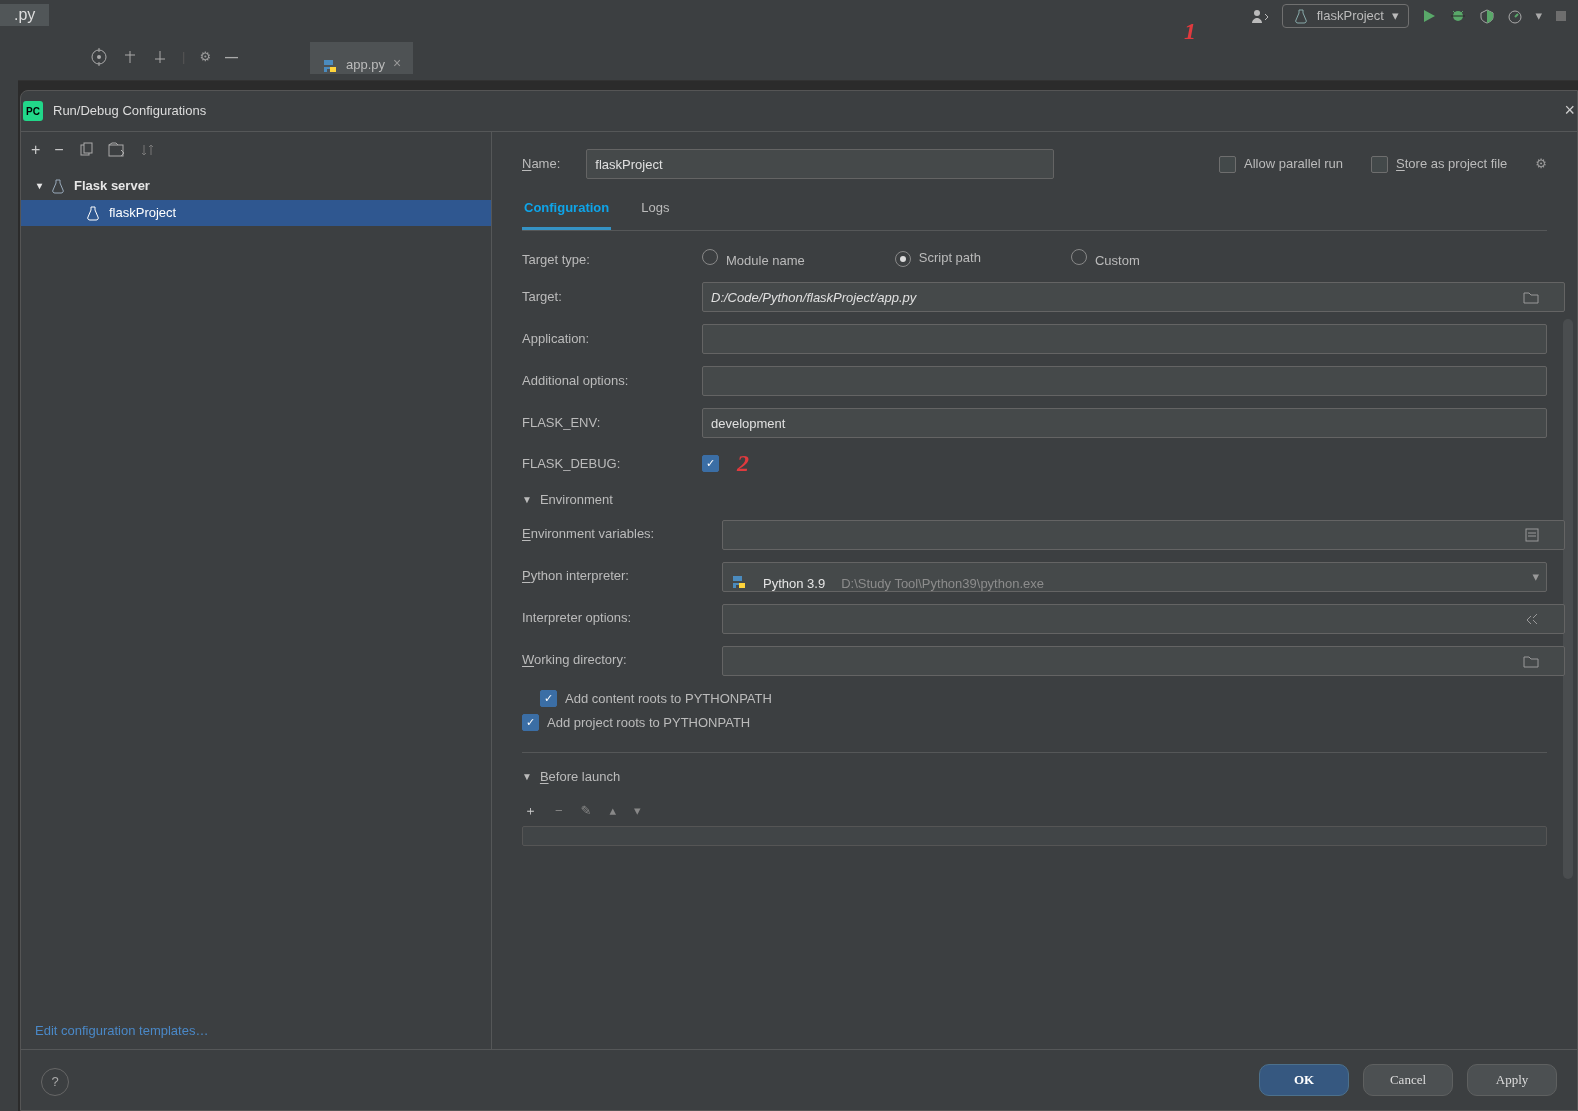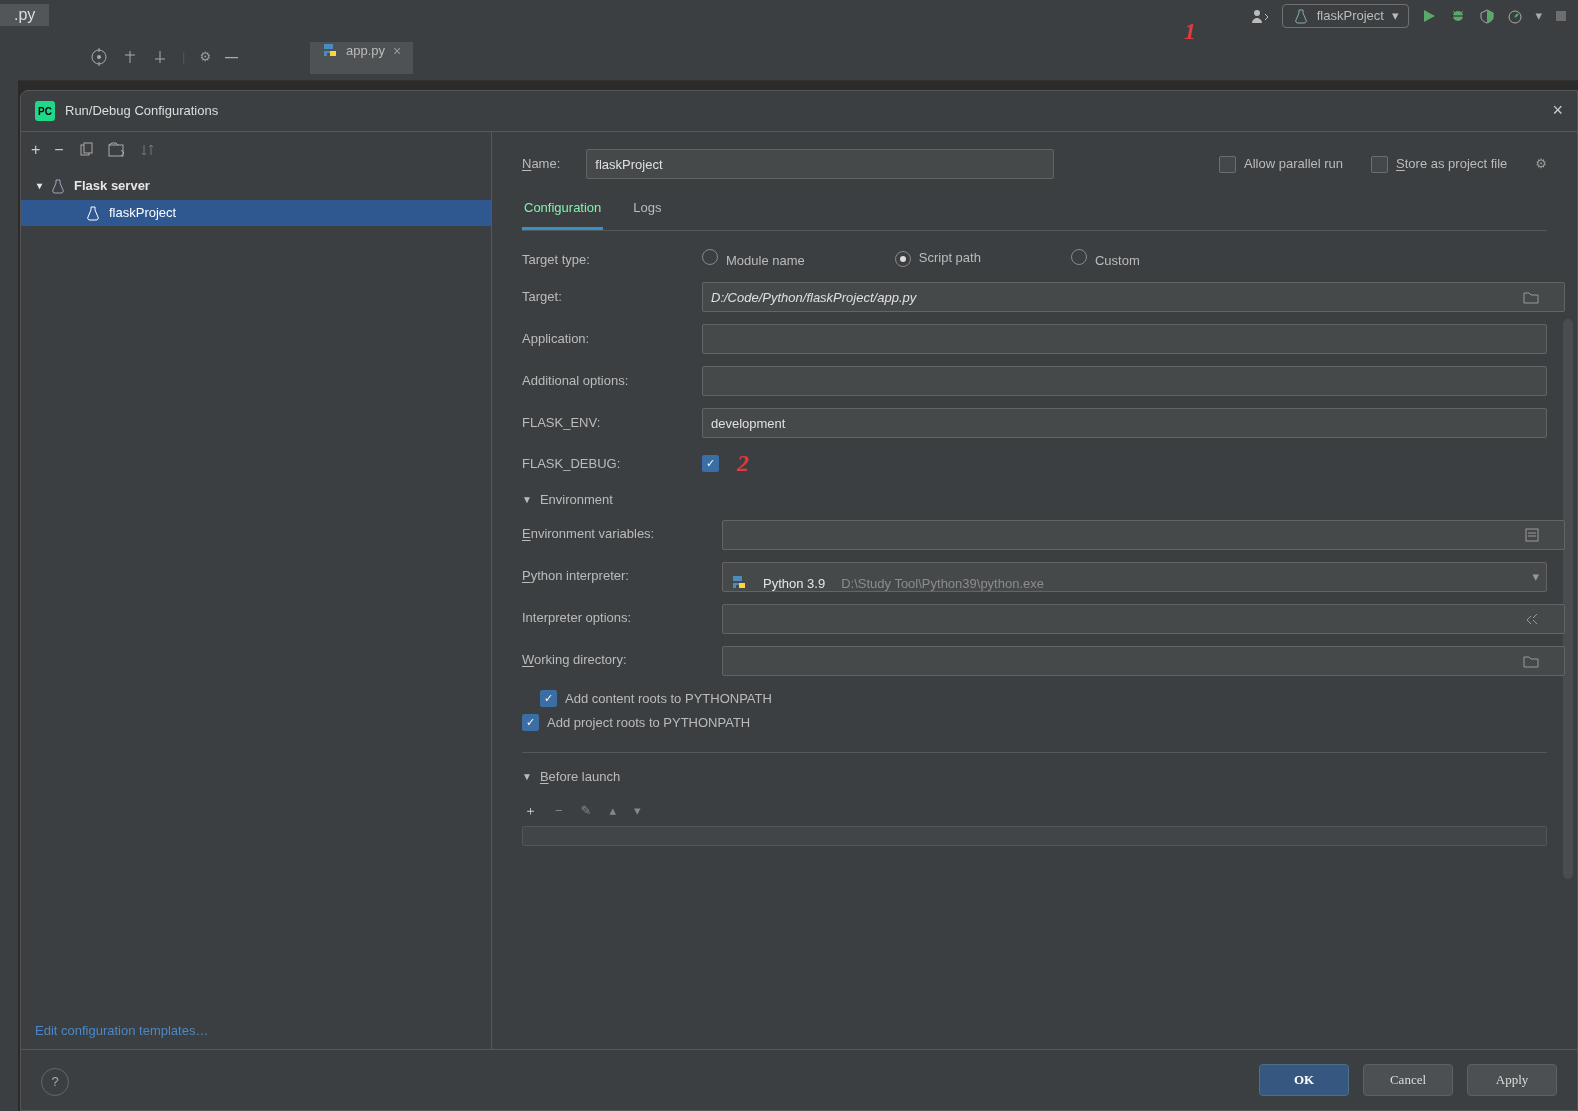--- a/index.html
+++ b/index.html
@@ -14,29 +14,29 @@
   .u{text-decoration:underline;text-decoration-color:var(--text);text-underline-offset:2px}
 
   
   .top{position:absolute;left:0;top:0;right:0;height:80px;background:var(--bg0);border-bottom:1px solid #323232}
   .top-tabs{position:absolute;left:0;top:0;right:0;height:30px;display:flex;align-items:center;}
   .top-tabs .filetab{padding:0 14px;color:#ddd;font-size:16px;background:#515658}
   .top-right{position:absolute;right:10px;top:4px;display:flex;align-items:center;gap:12px}
   .runsel{display:flex;align-items:center;gap:8px;border:1px solid #707070;border-radius:4px;padding:2px 10px;background:var(--bg0)}
   .iconbtn{display:inline-flex;align-items:center;justify-content:center}
   .top-toolbar{position:absolute;left:90px;top:48px;display:flex;align-items:center;gap:14px}
-  .ed-tab{position:absolute;left:310px;top:42px;height:32px;background:#4e5254;display:flex;align-items:flex-start;gap:8px;padding:0 12px}
+  .ed-tab{position:absolute;left:310px;top:42px;height:32px;background:#4e5254;display:flex;align-items:flex-end;gap:8px;padding:0 12px}
   .ed-tab .close{color:#999;font-size:14px}
   .sidecol{position:absolute;left:0;top:80px;width:18px;bottom:0;background:var(--bg0);color:#aaa;writing-mode:vertical-rl}
   .ann1{position:absolute;left:1184px;top:18px;color:var(--red);font:italic 700 24px Georgia,serif}
   .ann2{position:absolute;left:750px;top:528px;color:var(--red);font:italic 700 24px Georgia,serif}
 
   
   .dialog{position:absolute;left:20px;top:90px;right:0;bottom:0;background:var(--bg0);border:1px solid #555;border-radius:8px 0 0 0;overflow:hidden;z-index:10}
-  .d-title{height:40px;display:flex;align-items:center;padding:0 14px;gap:10px;border-bottom:1px solid var(--border)}
+  .d-title{height:40px;display:flex;align-items:center;padding:0 2px;gap:10px;border-bottom:1px solid var(--border)}
   .d-title .spacer{flex:1}
   .d-body{display:flex;position:absolute;left:0;right:0;top:40px;bottom:60px}
   .d-left{width:470px;border-right:1px solid var(--border);display:flex;flex-direction:column}
   .d-left-tools{display:flex;align-items:center;gap:14px;padding:8px 10px}
   .tree{flex:1;overflow:auto;padding-top:4px}
   .tree .row{display:flex;align-items:center;gap:8px;padding:4px 10px;font-size:13px}
   .tree .row.l1{padding-left:16px;font-weight:700;color:#e6e6e6}
   .tree .row.sel{background:var(--sel);color:#fff;padding-left:64px;font-weight:400}
   .tree .row.sel .flask{filter:brightness(1.4)}
   .tmpl-link{padding:10px 14px;color:var(--accent)}
@@ -48,29 +48,29 @@
     height:28px;padding:0 8px;border-radius:2px;font:13px "Segoe UI",Arial}
   .txt.ro{display:flex;align-items:flex-end;gap:16px}
   .chk{width:15px;height:15px;border:1px solid #6e6e6e;border-radius:2px;margin-right:8px;display:inline-flex;align-items:center;justify-content:center;background:#43494a}
   .chk.on{background:#3b6ea5;border-color:#3b6ea5;color:#fff}
   .chk.on::after{content:"✓";font-size:11px;line-height:1}
   .name-row{display:flex;align-items:center;gap:26px;}
   .name-row input{width:450px;flex:none}
   .name-right{display:flex;align-items:flex-start;gap:28px;margin-left:auto}
   .tabs{display:flex;gap:28px;border-bottom:1px solid var(--border);margin:12px 0 18px}
   .tabs .tab{padding:8px 2px 10px;color:var(--text);cursor:pointer}
-  .tabs .tab.act{color:#86efac;border-bottom:3px solid var(--accent-bright);font-weight:400}
+  .tabs .tab.act{color:#0ea5e9;border-bottom:3px solid var(--accent-bright);font-weight:700}
   .radio{width:14px;height:14px;border:1px solid #888;border-radius:50%;display:inline-flex;align-items:center;justify-content:center;margin-right:8px}
   .radio.on::after{content:"";width:6px;height:6px;border-radius:50%;background:#dcdcdc}
   .radiogrp{display:flex;gap:90px;flex:1}
   .sect{display:flex;align-items:center;gap:8px;margin:14px 0 10px;color:var(--text)}
   .sect .tri{font-size:10px}
   .btns{position:absolute;left:0;right:0;bottom:0;height:60px;border-top:1px solid var(--border);
     display:flex;align-items:center;justify-content:flex-end;gap:14px;padding:0 20px;background:var(--bg0)}
-  .btn{min-width:90px;height:32px;border:1px solid #5e6060;background:#4c5052;color:#ddd;border-radius:4px;font:13px "Segoe UI";cursor:pointer}
+  .btn{min-width:90px;height:32px;border:1px solid #5e6060;background:#4c5052;color:#ddd;border-radius:10px;font:13px "Segoe UI";cursor:pointer}
   .btn.primary{background:#365880;border-color:#4c708c;color:#fff;font-weight:600}
   .help{position:absolute;left:20px;bottom:14px;width:26px;height:26px;border:1px solid #666;border-radius:50%;display:flex;align-items:center;justify-content:center;color:#aaa}
   .inbtn{position:absolute;right:8px;top:50%;transform:translateY(-50%);color:#999}
   .rel{position:relative;flex:1}
   .gear{color:#9a9a9a}
   .dim{color:var(--text-dim)}
   .bl-tools{display:flex;gap:18px;padding:6px 2px;color:#888}
   .scrollbar{position:absolute;right:4px;top:188px;width:10px;height:560px;background:#4a4d4f;border-radius:5px}
 </style>
 </head>

